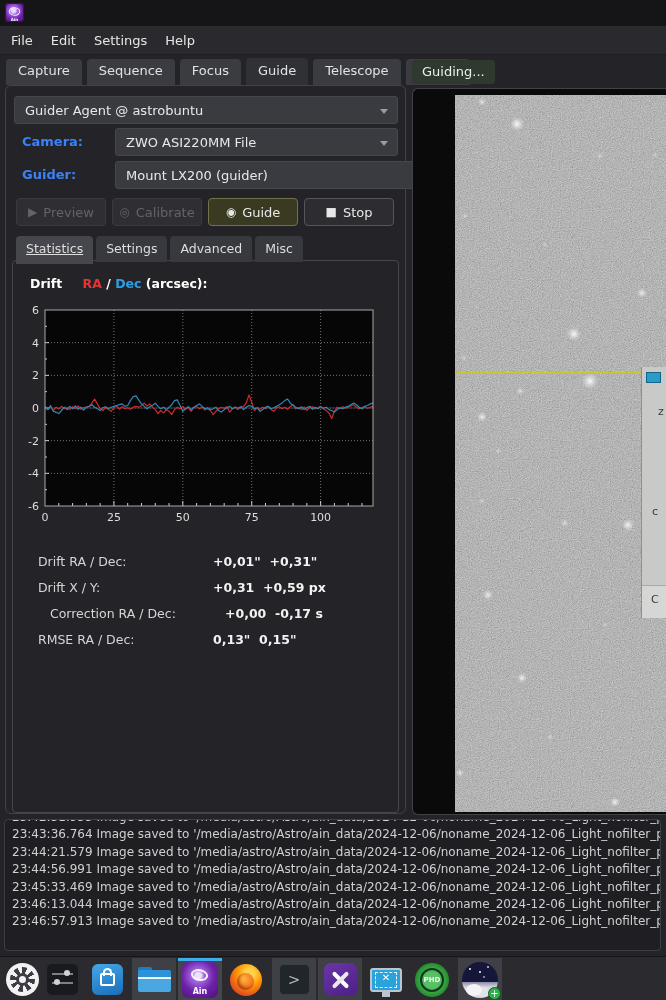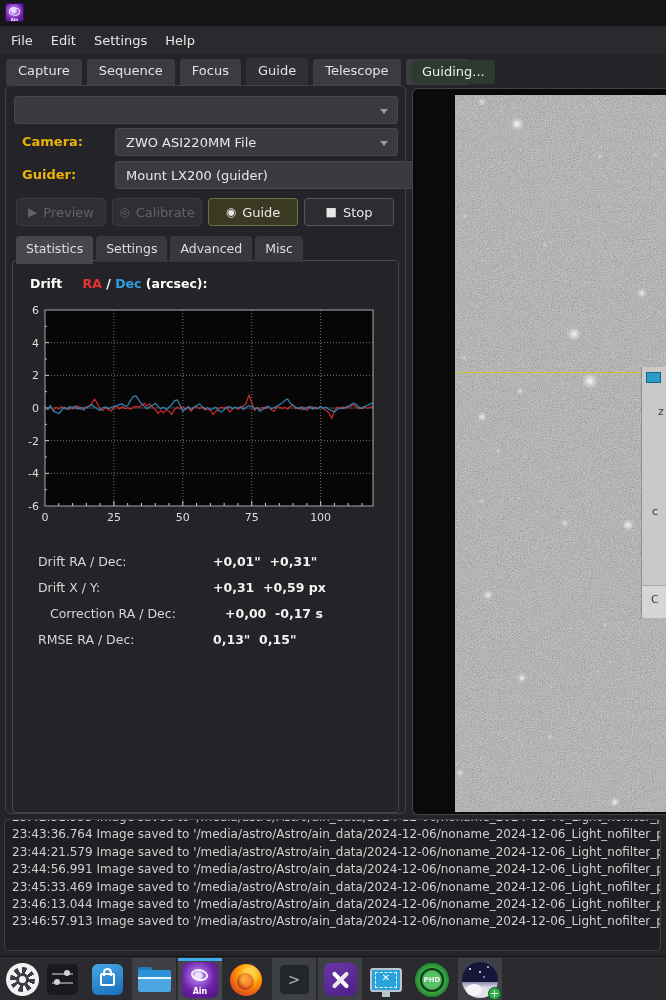--- a/index.html
+++ b/index.html
@@ -19,30 +19,30 @@
   .menubar span{padding:4px 9px;font-size:13px;color:#e6e6e6;cursor:default;}
   
   .tabbar{position:absolute;left:0;top:55px;width:666px;height:30px;display:flex;align-items:flex-end;padding-left:6px;gap:5px;box-sizing:border-box;}
   .tab{background:#3b3b42;color:#e2e2e2;font-size:13px;padding:5px 12px 7px;border-radius:4px 4px 0 0;line-height:14px;}
   .tab.sel{background:#303037;padding:6px 12px 9px;margin-bottom:-2px;}
   
   .left-panel{position:absolute;left:5px;top:85px;width:401px;height:729px;border:1px solid #414148;border-radius:6px;background:#242428;box-sizing:border-box;}
   .combo{position:absolute;height:28px;background:#3a3a41;border:1px solid #46464d;border-radius:3px;
     font-size:13px;color:#e8e8e8;display:flex;align-items:center;padding:0 24px 0 10px;box-sizing:border-box;white-space:nowrap;overflow:hidden;}
   .combo .arr{position:absolute;right:9px;top:12px;width:0;height:0;border-left:4px solid transparent;border-right:4px solid transparent;border-top:5px solid #9a9aa0;}
-  .flabel{position:absolute;font-size:13px;font-weight:bold;color:#eab308;}
+  .flabel{position:absolute;font-size:13px;font-weight:bold;color:#3b82f6;}
   .btn{position:absolute;height:28px;width:90px;border-radius:4px;background:#2c2c31;border:1px solid #55555c;
     box-sizing:border-box;display:flex;align-items:center;justify-content:center;gap:6px;font-size:13px;color:#e8e8e8;}
   .btn .ic{font-size:12px;line-height:12px;}
   .btn.disabled{background:#2e2e33;border-color:#3a3a40;color:#63636a;}
   .btn.guide-active{background:#3a3a22;border-color:#72724a;}
   
   .subtabbar{position:absolute;left:16px;top:236px;display:flex;gap:3px;z-index:2;}
   .subtab{background:#38383f;color:#dedede;font-size:12.5px;padding:5px 10px 6px;border-radius:4px 4px 0 0;}
-  .subtab.sel{background:#46464d;margin-bottom:-2px;}
+  .subtab.sel{background:#46464d;margin-bottom:-2px;text-decoration:underline;}
   .statbox{position:absolute;left:12px;top:260px;width:385px;height:551px;border:1px solid #46464d;border-radius:4px;}
   .drift-title{position:absolute;left:30px;top:276px;font-size:12.5px;font-weight:bold;color:#fff;}
   .drift-title .ra{color:#e63232;padding-left:16px;} .drift-title .dec{color:#2d9fe6;}
   #drift-chart{position:absolute;left:26px;top:302px;}
   .statrow{position:absolute;left:30px;width:350px;font-size:12.5px;color:#d6d6d6;white-space:pre;}
   .statrow .val{position:absolute;left:183px;font-weight:bold;color:#f2f2f2;white-space:pre;}
   
   .chip{position:absolute;left:412px;top:60px;background:#2d3a2d;color:#e9efe9;font-size:13px;
     padding:4px 10px 5px;border-radius:4px;}
   .right-box{position:absolute;left:412px;top:88px;width:254px;height:727px;background:#0a0a0a;
@@ -126,20 +126,21 @@
   <div class="tab">Sequence</div>
   <div class="tab">Focus</div>
   <div class="tab sel">Guide</div>
   <div class="tab">Telescope</div>
   <div class="tab">Solver</div>
 </div>
 
 <div class="left-panel"></div>
 
 <div class="combo" style="left:14px;top:96px;width:384px;">
+  <span>Guider Agent @ astrobuntu</span>
     <i class="arr"></i>
 </div>
 <div class="flabel" style="left:22px;top:134px;">Camera:</div>
 <div class="combo" style="left:115px;top:128px;width:283px;">
   <span>ZWO ASI220MM File</span>
     <i class="arr"></i>
 </div>
 <div class="flabel" style="left:22px;top:167px;">Guider:</div>
 <div class="combo" style="left:115px;top:161px;width:339px;">
   <span>Mount LX200 (guider)</span>

